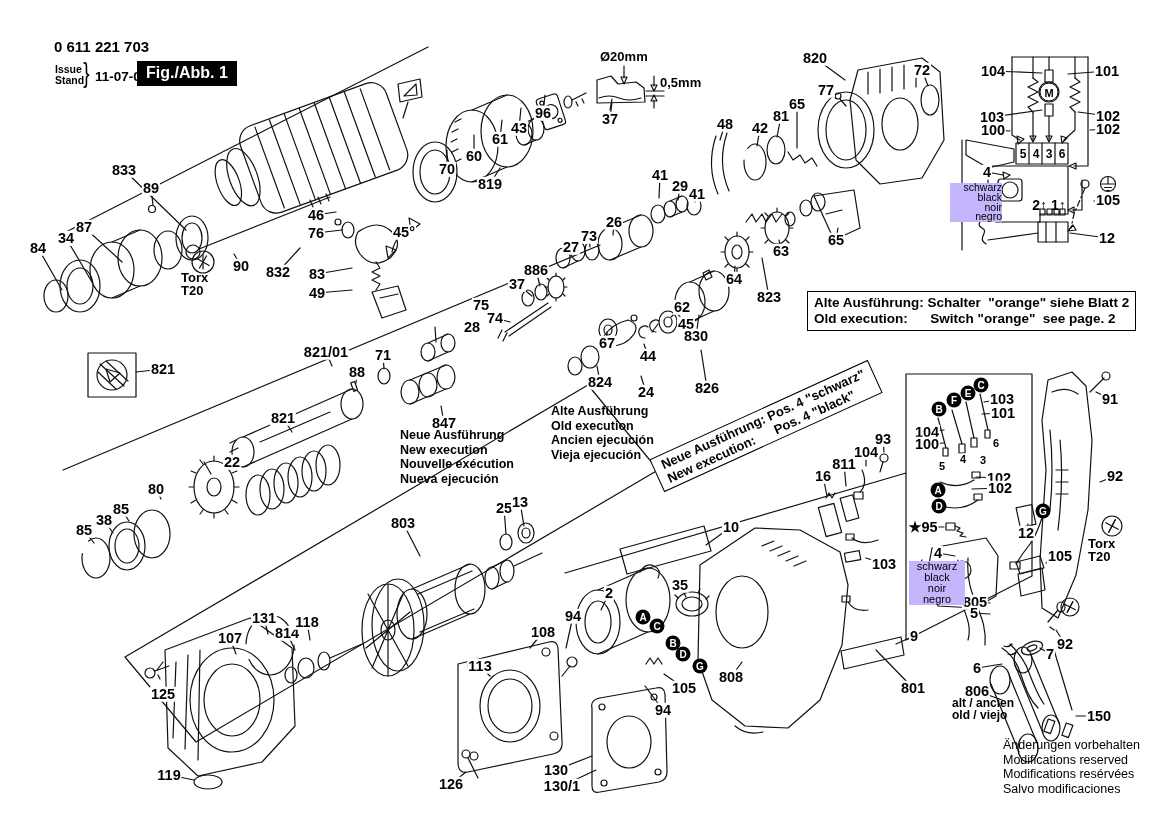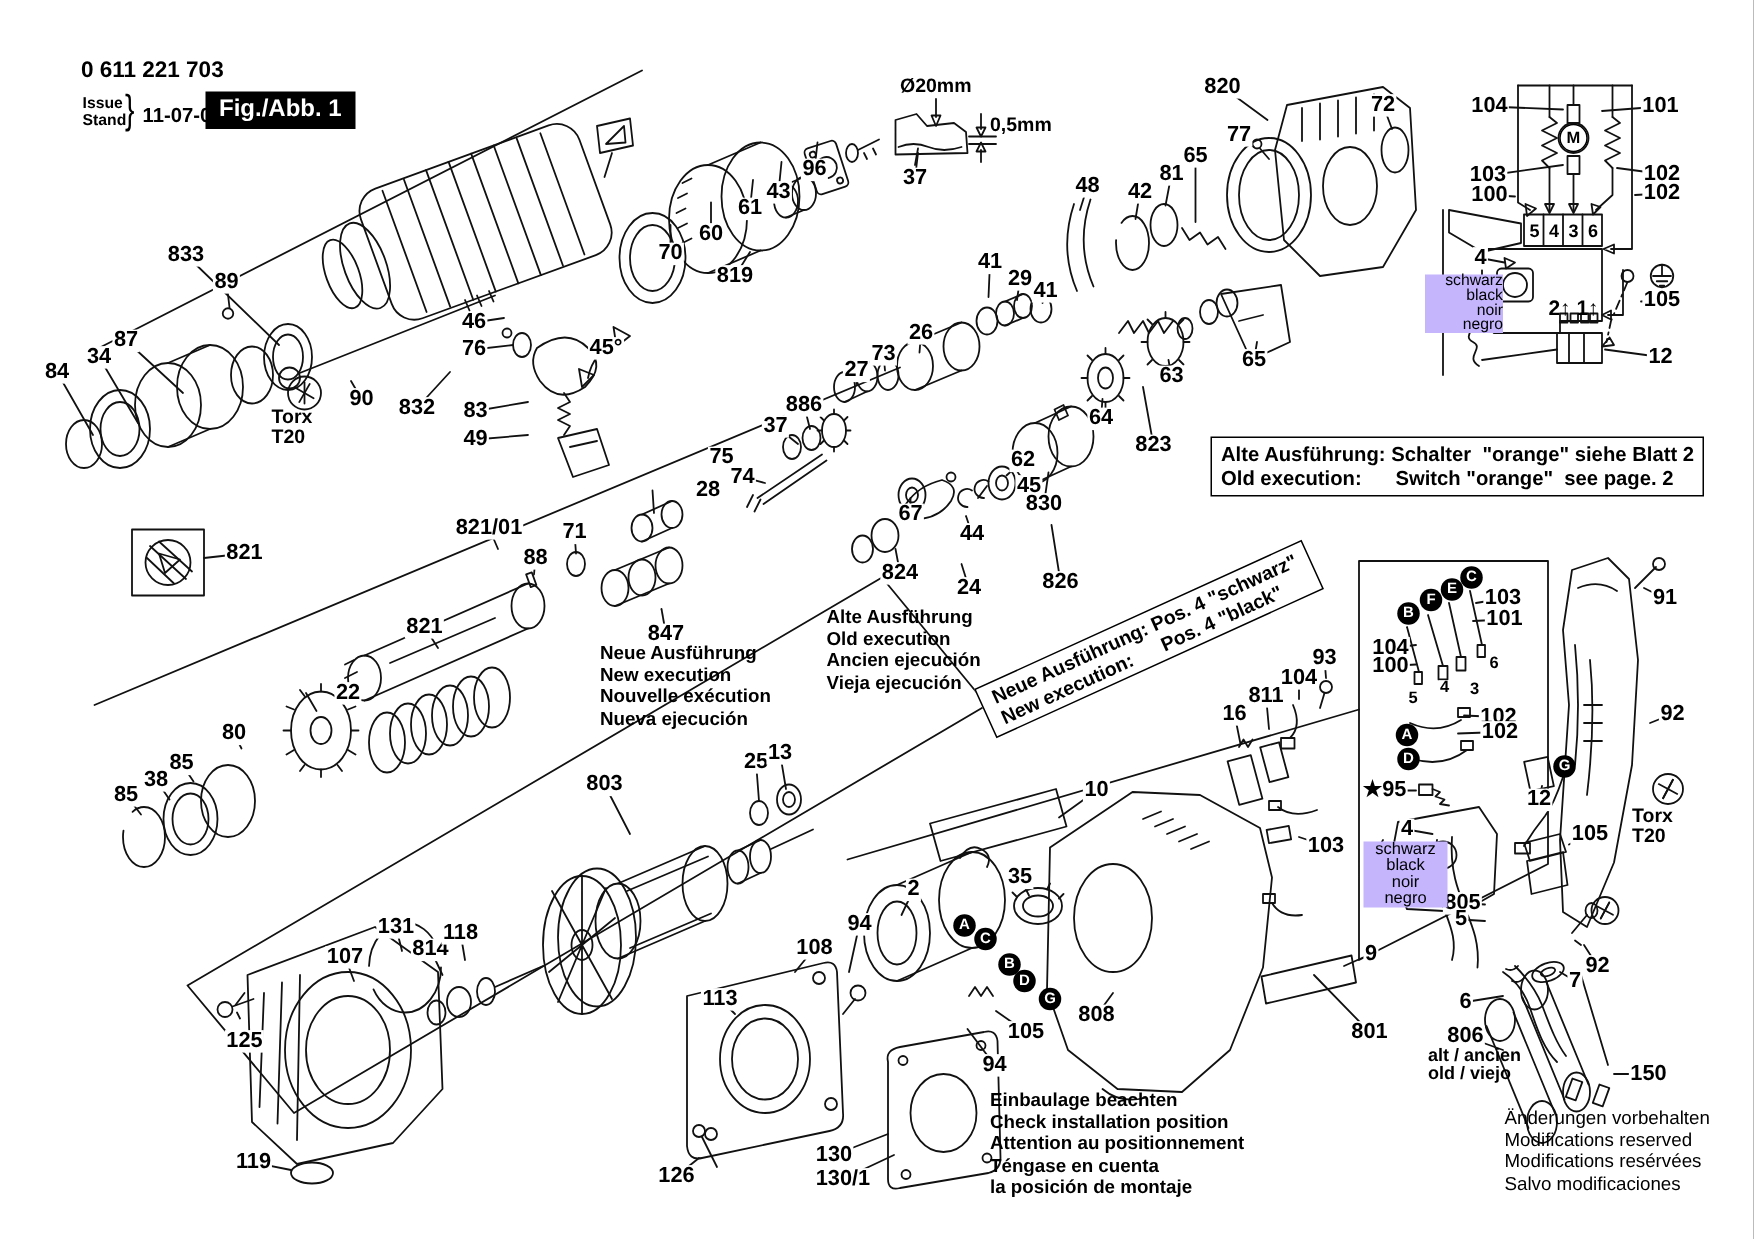--- a/index.html
+++ b/index.html
@@ -711,21 +711,20 @@
 <div class="fig-box">Fig./Abb. 1</div>
 
 <div class="tblock" style="left:600px;top:50px;font-size:13px">Ø20mm</div>
 <div class="tblock" style="left:660px;top:76px;font-size:13px">0,5mm</div>
 
 <div class="banner-old"><span>Alte Ausführung: Schalter  "orange" siehe Blatt 2</span><br><span>Old execution:      Switch "orange"  see page. 2</span></div>
 <div class="banner-new"><span>Neue Ausführung: Pos. 4 "schwarz"</span><br><span>New execution:      Pos. 4 "black"</span></div>
 
 <div class="tblock" style="left:551px;top:404px"><div>Alte Ausführung</div><div>Old execution</div><div>Ancien ejecución</div><div>Vieja ejecución</div></div>
 <div class="tblock" style="left:400px;top:428px"><div>Neue Ausführung</div><div>New execution</div><div>Nouvelle exécution</div><div>Nueva ejecución</div></div>
-<div class="tblock" style="left:660px;top:726px"><div>Einbaulage beachten</div><div>Check installation position</div><div>Attention au positionnement</div><div>Téngase en cuenta</div><div>la posición de montaje</div></div>
 <div class="tblock" style="left:1003px;top:738px;font-weight:normal"><div>Änderungen vorbehalten</div><div>Modifications reserved</div><div>Modifications resérvées</div><div>Salvo modificaciones</div></div>
 <div class="color-block" style="left:950px;top:183px;width:52px;font-size:10.5px;line-height:9.8px;text-align:right">
       <div>schwarz</div>
       <div>black</div>
       <div>noir</div>
       <div>negro</div>
     </div>
 <div class="color-block" style="left:909px;top:561px;width:56px;font-size:11px;line-height:11px">
       <div>schwarz</div>
       <div>black</div>

